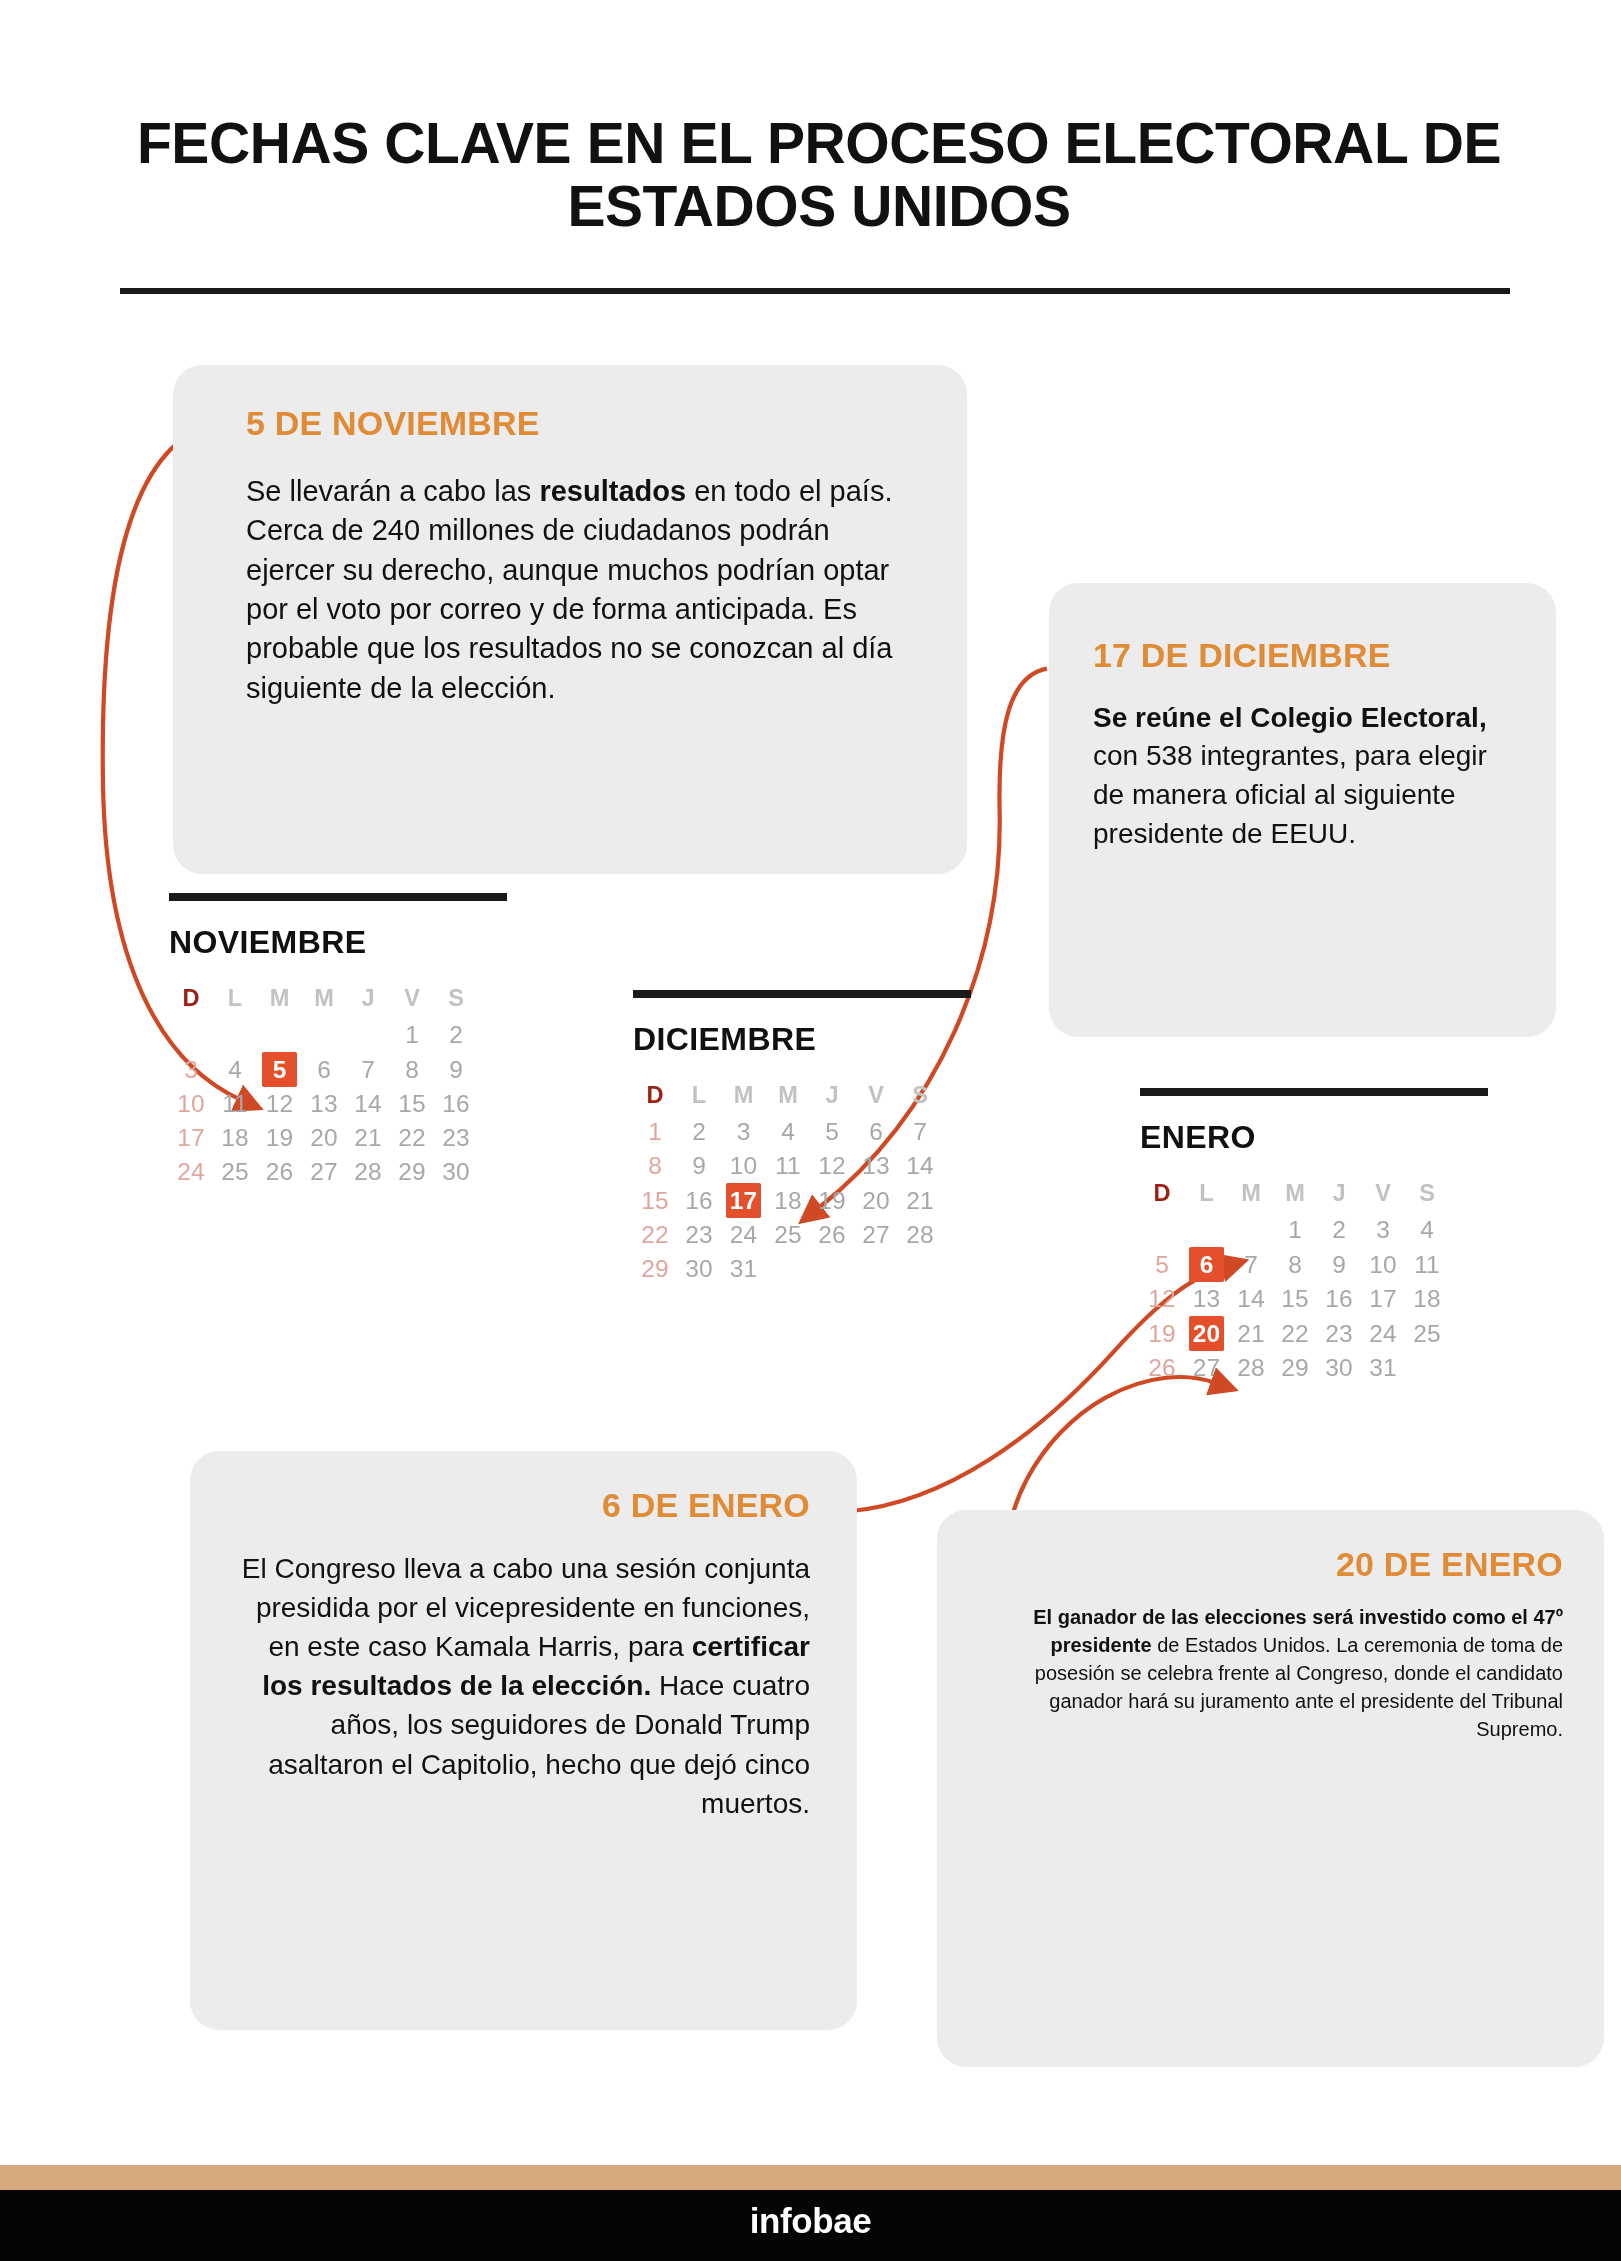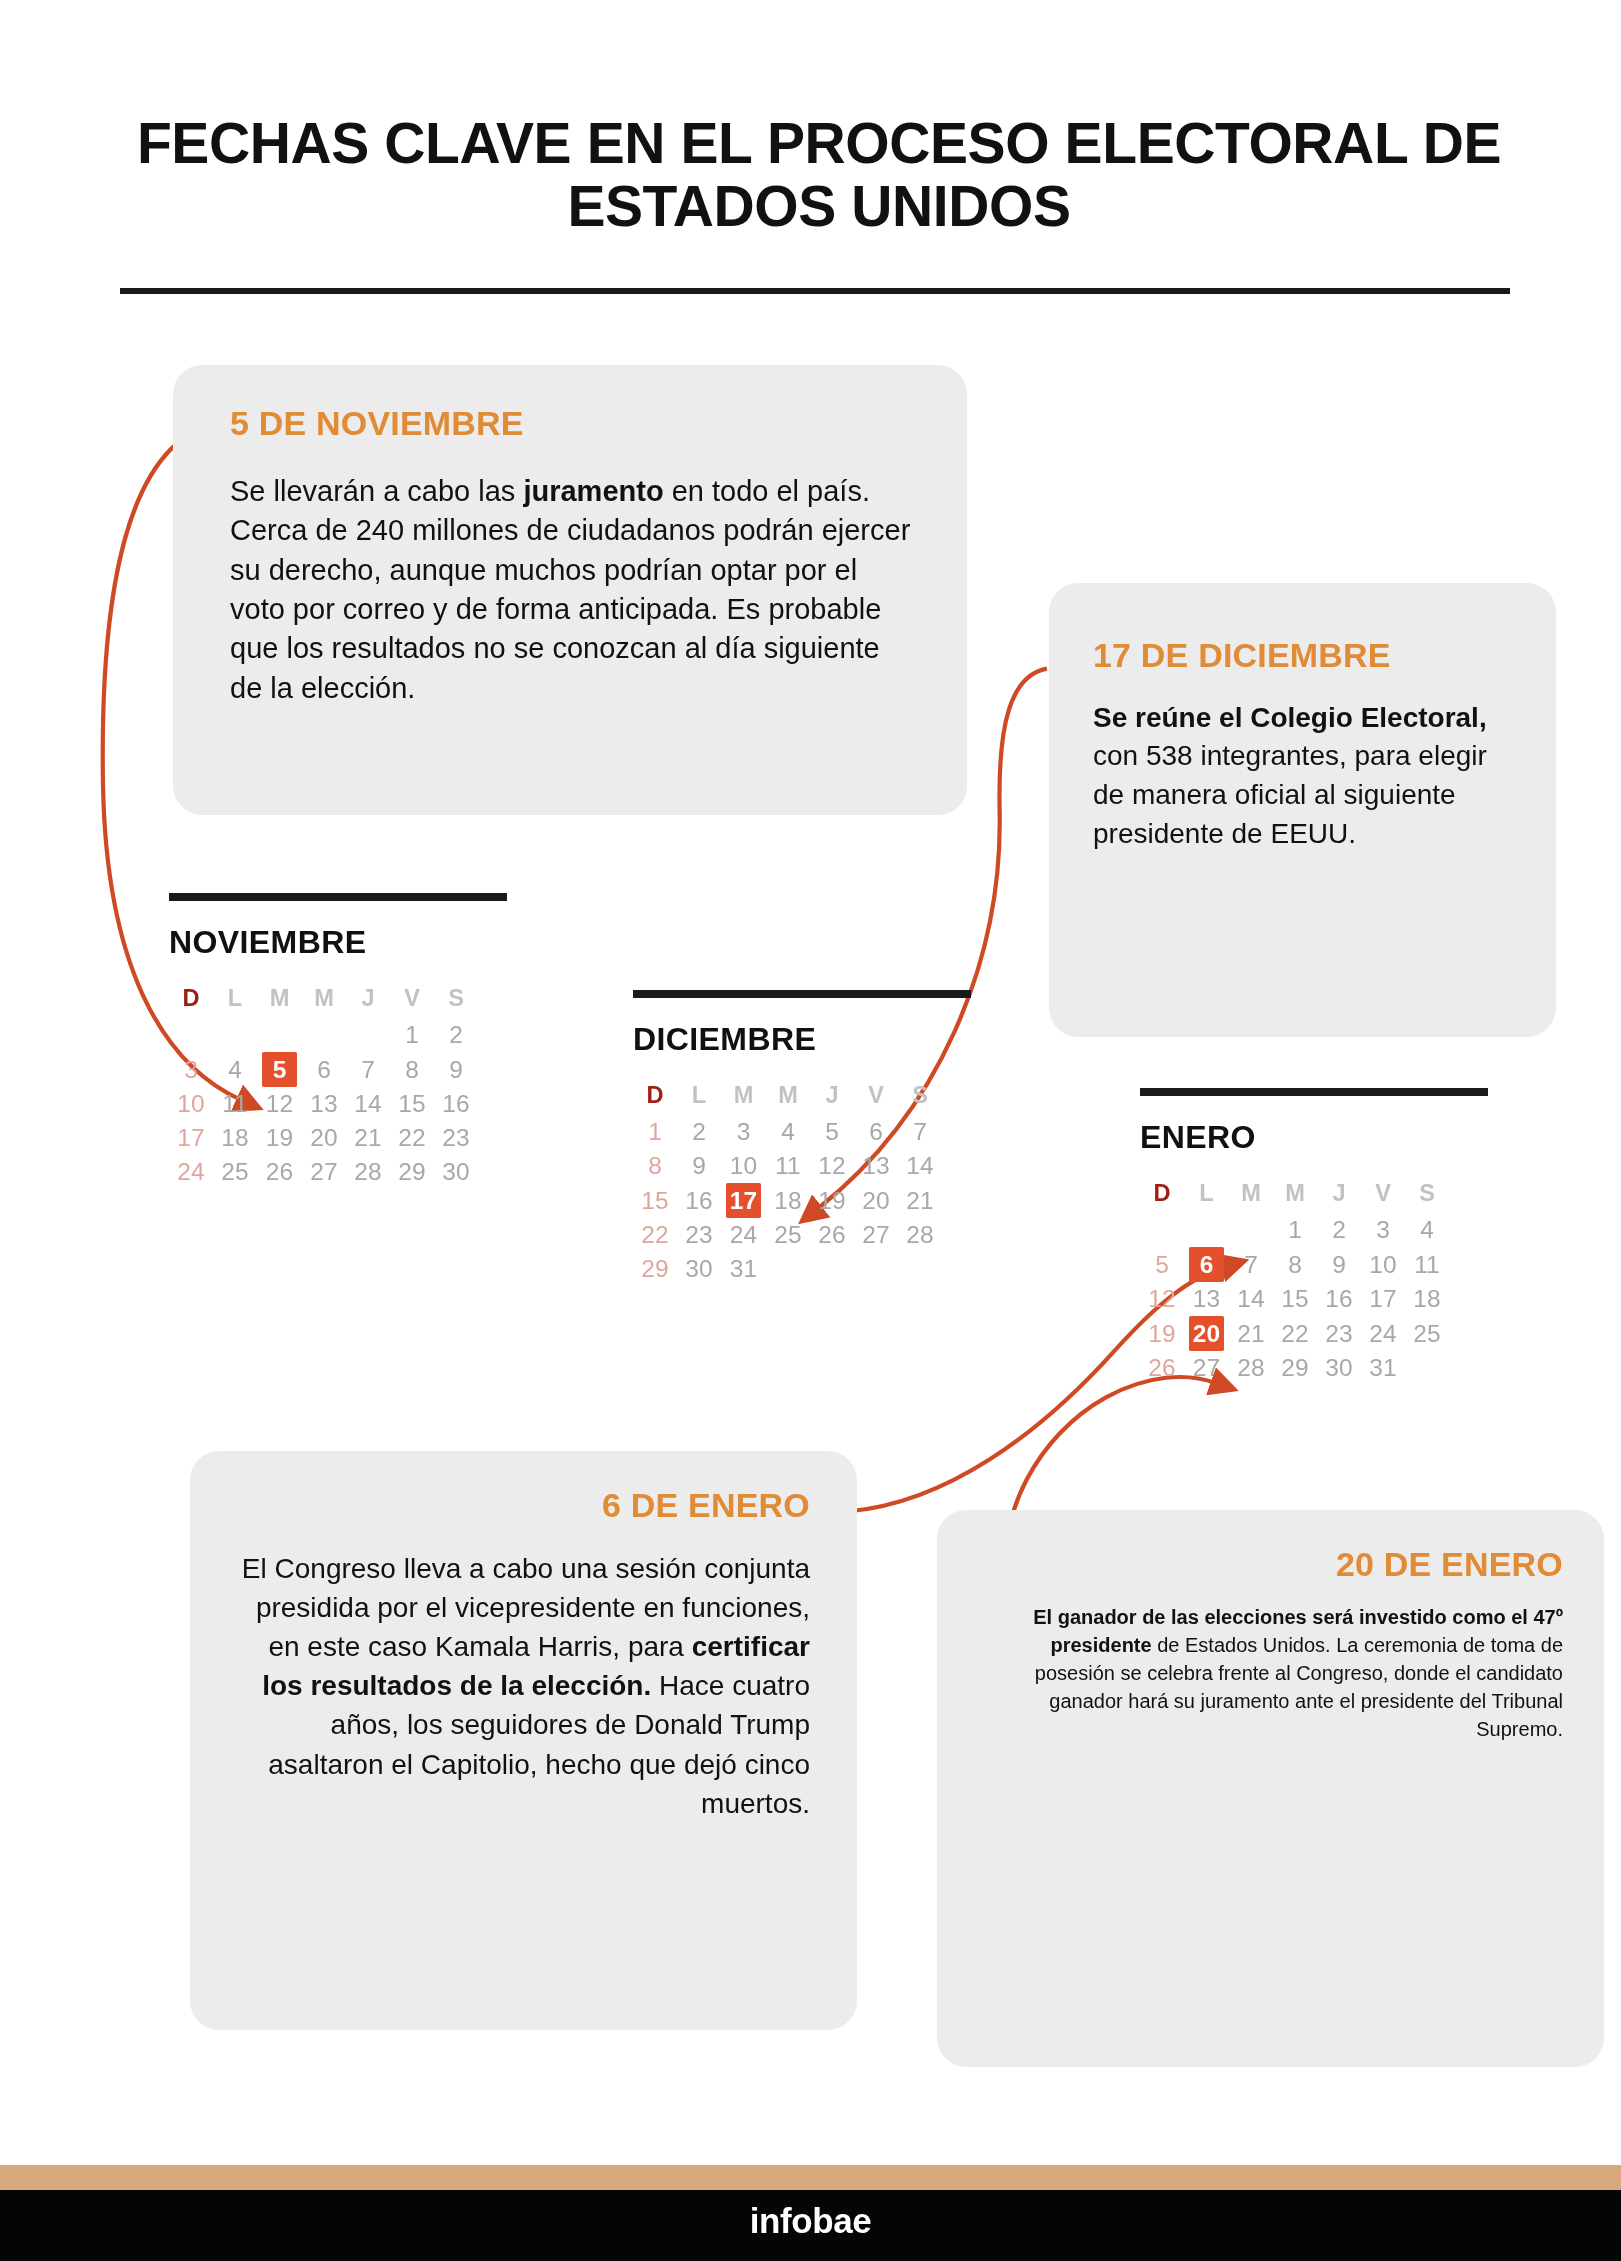--- a/index.html
+++ b/index.html
@@ -30,21 +30,21 @@
   }
   .card .ttl{
     font-size:34px;font-weight:bold;color:#e08b36;letter-spacing:0.2px;
     text-transform:uppercase;line-height:1.05;
   }
   .card .body{
     font-size:28px;line-height:1.33;color:#111111;
   }
   .card .body b{font-weight:bold;}
 
-  #card-nov{left:173px;top:365px;width:794px;height:450px;padding:41px 51px 0 57px;}
+  #card-nov{left:173px;top:365px;width:794px;height:509px;padding:41px 51px 0 73px;}
   #card-nov .ttl{margin-bottom:30px;}
   #card-nov .body{font-size:29px;line-height:1.36;}
 
   #card-dic{left:1049px;top:583px;width:507px;height:454px;padding:55px 34px 0 44px;}
   #card-dic .ttl{margin-bottom:25px;font-size:34px;}
   #card-dic .body{font-size:28px;line-height:1.38;}
 
   #card-ene6{left:190px;top:1451px;width:667px;height:579px;padding:37px 47px 0 47px;text-align:right;}
   #card-ene6 .ttl{margin-bottom:25px;}
   #card-ene6 .body{font-size:28px;line-height:1.40;}
@@ -114,21 +114,21 @@
 
     <path d="M 1240,792 C 1196,800 1182,860 1184,960 C 1188,1140 1110,1320 968,1432" stroke="#cf4a24" stroke-width="5" fill="none" marker-end="url(#ah-left)"></path>
 
     <path d="M 1006,1790 C 1120,1780 1230,1700 1320,1600 C 1372,1542 1412,1512 1452,1500" stroke="#cf4a24" stroke-width="5" fill="none" marker-end="url(#ah-right)"></path>
 
     <path d="M 1196,1862 C 1180,1800 1228,1700 1310,1655 C 1360,1628 1406,1626 1440,1638" stroke="#cf4a24" stroke-width="5" fill="none" marker-end="url(#ah-right)"></path>
   </svg>
 
   <div class="card" id="card-nov">
     <div class="ttl">5 DE NOVIEMBRE</div>
-    <div class="body">Se llevarán a cabo las <b>juramento</b> en todo el país. Cerca de 240 millones de ciudadanos podrán ejercer su derecho, aunque muchos podrían optar por el voto por correo y de forma anticipada. Es probable que los resultados no se conozcan al día siguiente de la elección.</div>
+    <div class="body">Se llevarán a cabo las <b>resultados</b> en todo el país. Cerca de 240 millones de ciudadanos podrán ejercer su derecho, aunque muchos podrían optar por el voto por correo y de forma anticipada. Es probable que los resultados no se conozcan al día siguiente de la elección.</div>
   </div>
 
   <div class="card" id="card-dic">
     <div class="ttl">17 DE DICIEMBRE</div>
     <div class="body"><b>Se reúne el Colegio Electoral,</b> con 538 integrantes, para elegir de manera oficial al siguiente presidente de EEUU.</div>
   </div>
 
   <div class="card" id="card-ene6">
     <div class="ttl">6 DE ENERO</div>
     <div class="body">El Congreso lleva a cabo una sesión conjunta presidida por el vicepresidente en funciones, en este caso Kamala Harris, para <b>certificar los resultados de la elección.</b> Hace cuatro años, los seguidores de Donald Trump asaltaron el Capitolio, hecho que dejó cinco muertos.</div>

